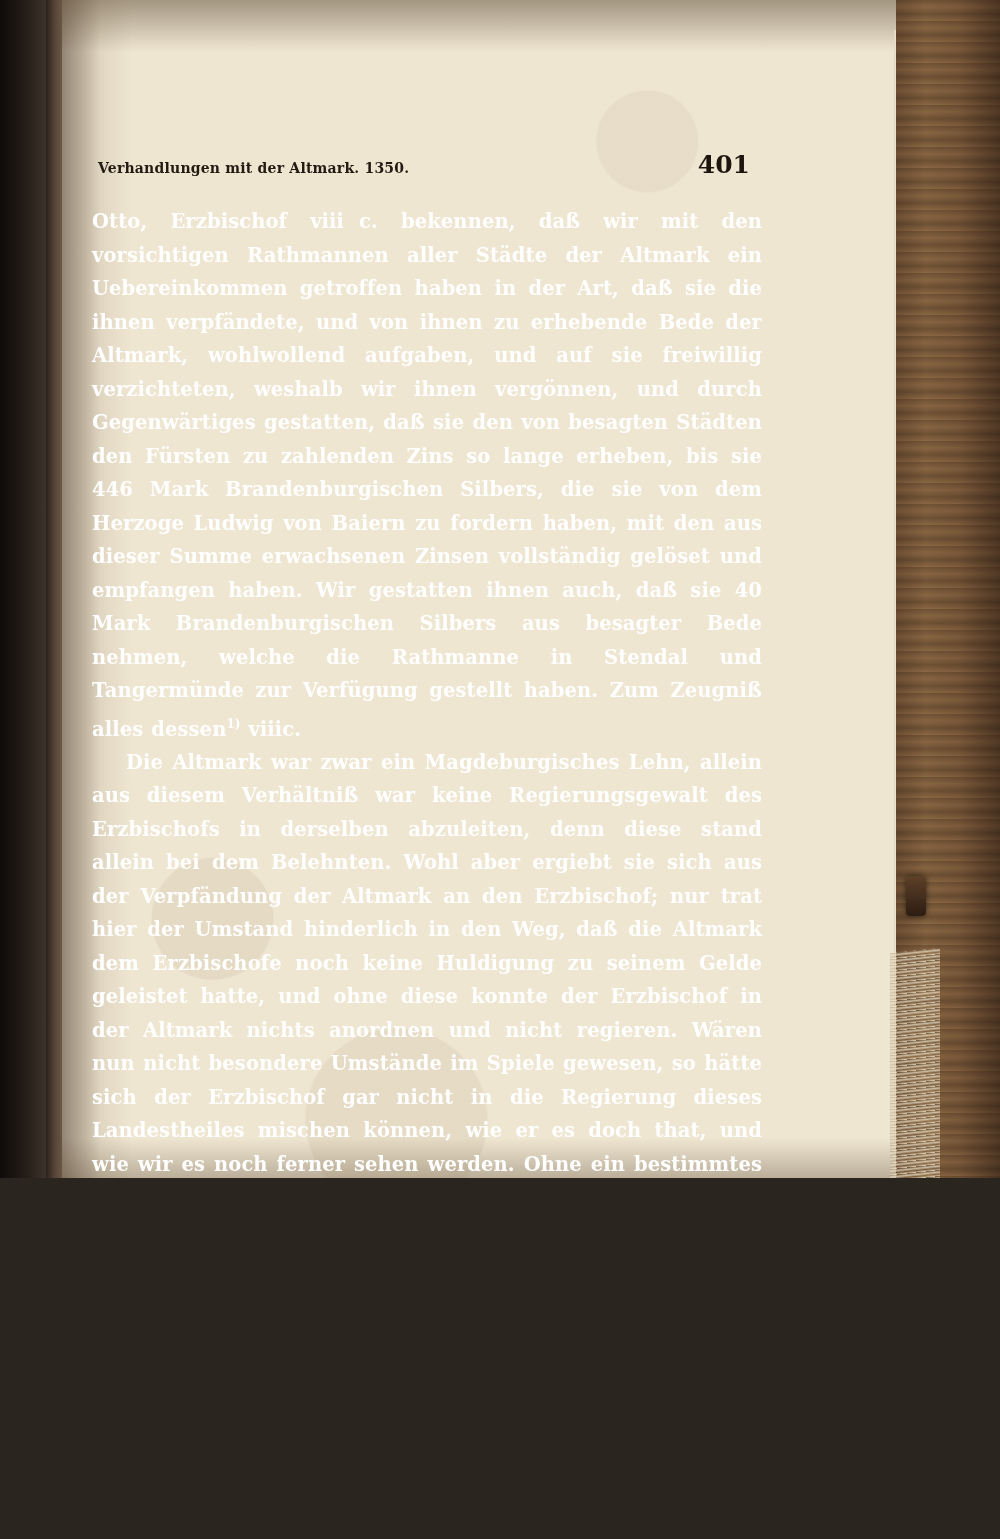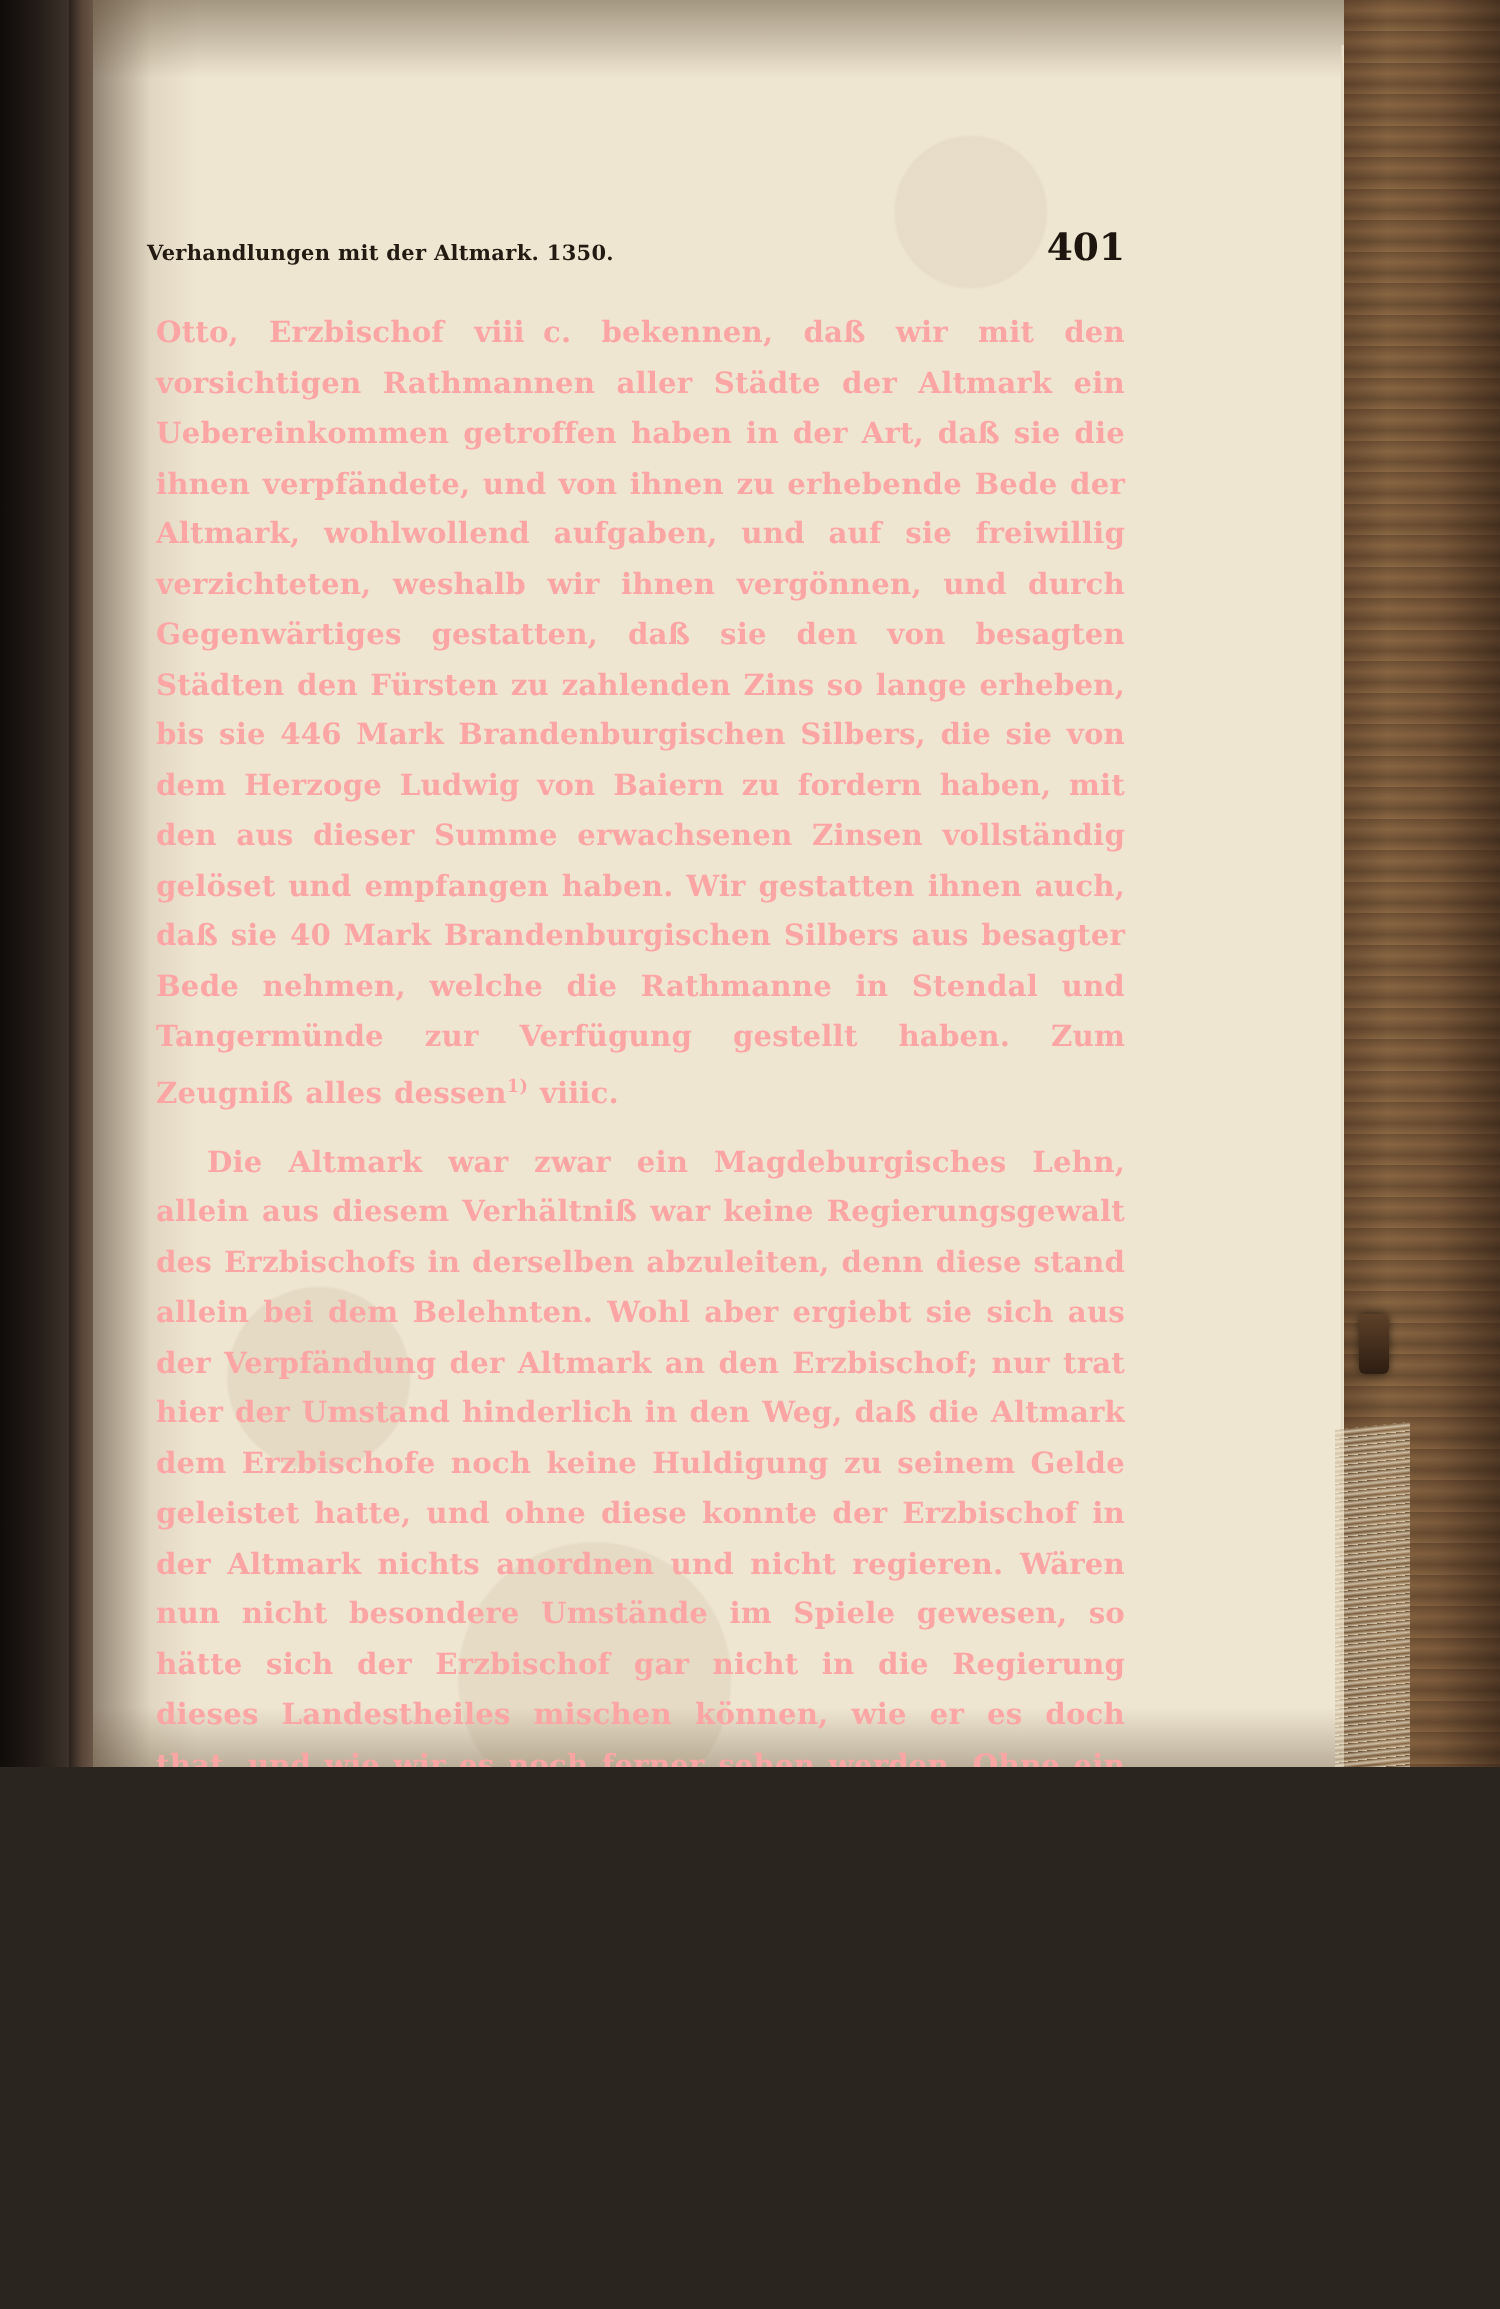--- a/index.html
+++ b/index.html
@@ -124,25 +124,25 @@
     color: #231a12;
   }
   .rh-page {
     font-family: "DejaVu Serif", serif;
     font-weight: bold;
     font-size: 25px;
     color: #1d150e;
     padding-right: 12px;
   }
   p.body {
-    margin: 12px;
+    margin: 0;
     font-family: "DejaVu Serif", serif;
     font-size: 19.5px;
     line-height: 33.5px;
-    color: #fca5a5;
+    color: #ffffff;
     text-align: justify;
     text-justify: inter-word;
     letter-spacing: .1px;
     word-spacing: 1px;
     font-weight: 600;
   }
   p.body + p.body { text-indent: 34px; }
   .sup {
     font-size: 12px;
     vertical-align: super;

